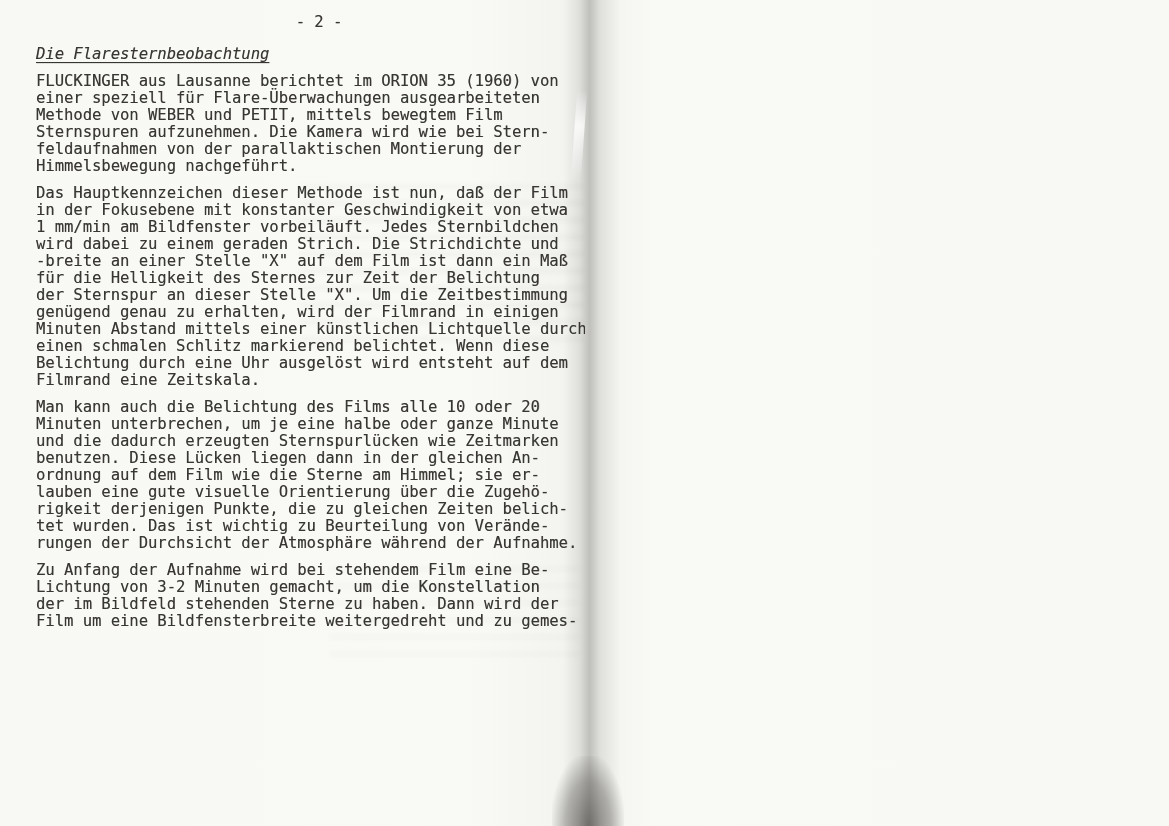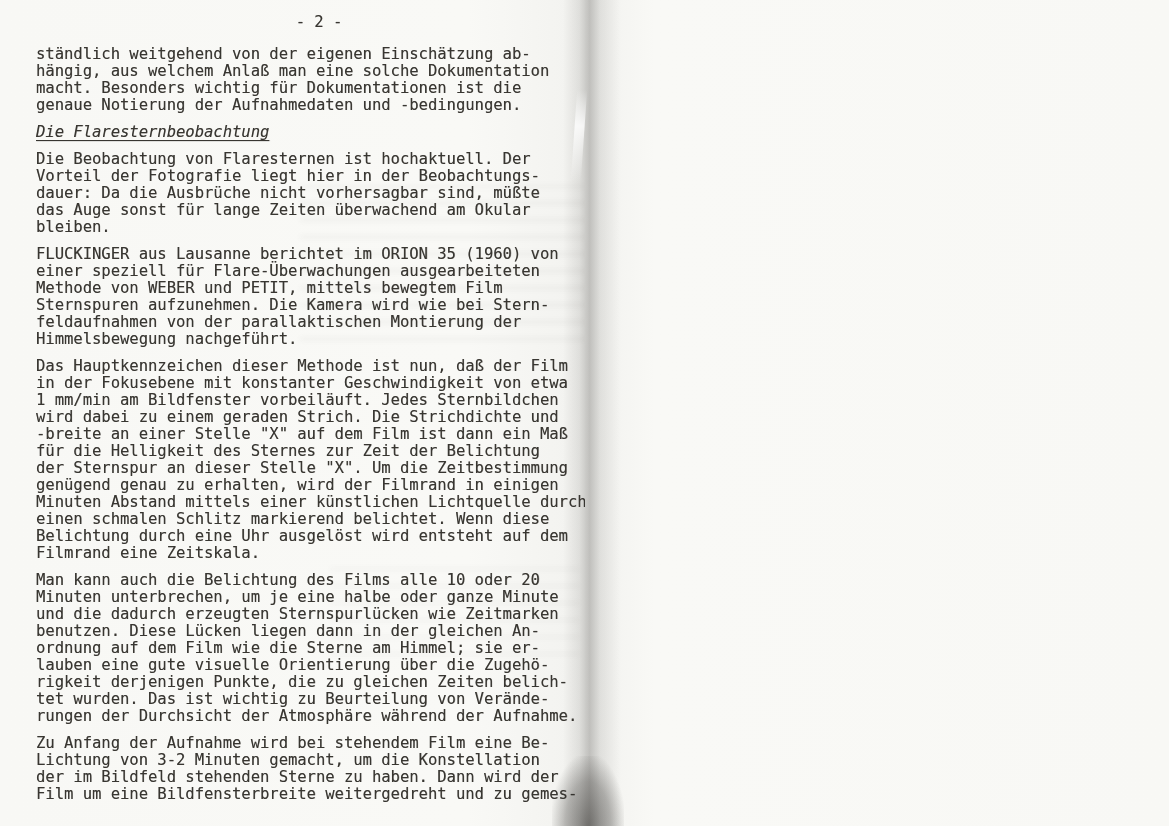--- a/index.html
+++ b/index.html
@@ -105,30 +105,21 @@
 </head>
 <body>
 
 <div class="spread">
 
   <div class="page page-left">
     <div class="ghost ghost-a"></div>
     <div class="ghost ghost-b"></div>
     <div class="content content-left">
       <div class="page-number">- 2 -</div>
-      <div class="block">ständlich weitgehend von der eigenen Einschätzung ab-
-hängig, aus welchem Anlaß man eine solche Dokumentation
-macht. Besonders wichtig für Dokumentationen ist die
-genaue Notierung der Aufnahmedaten und -bedingungen.</div>
       <div class="heading">Die Flaresternbeobachtung</div>
-      <div class="block">Die Beobachtung von Flaresternen ist hochaktuell. Der
-Vorteil der Fotografie liegt hier in der Beobachtungs-
-dauer: Da die Ausbrüche nicht vorhersagbar sind, müßte
-das Auge sonst für lange Zeiten überwachend am Okular
-bleiben.</div>
       <div class="block">FLUCKINGER aus Lausanne berichtet im ORION 35 (1960) von
 einer speziell für Flare-Überwachungen ausgearbeiteten
 Methode von WEBER und PETIT, mittels bewegtem Film
 Sternspuren aufzunehmen. Die Kamera wird wie bei Stern-
 feldaufnahmen von der parallaktischen Montierung der
 Himmelsbewegung nachgeführt.</div>
       <div class="block">Das Hauptkennzeichen dieser Methode ist nun, daß der Film
 in der Fokusebene mit konstanter Geschwindigkeit von etwa
 1 mm/min am Bildfenster vorbeiläuft. Jedes Sternbildchen
 wird dabei zu einem geraden Strich. Die Strichdichte und

